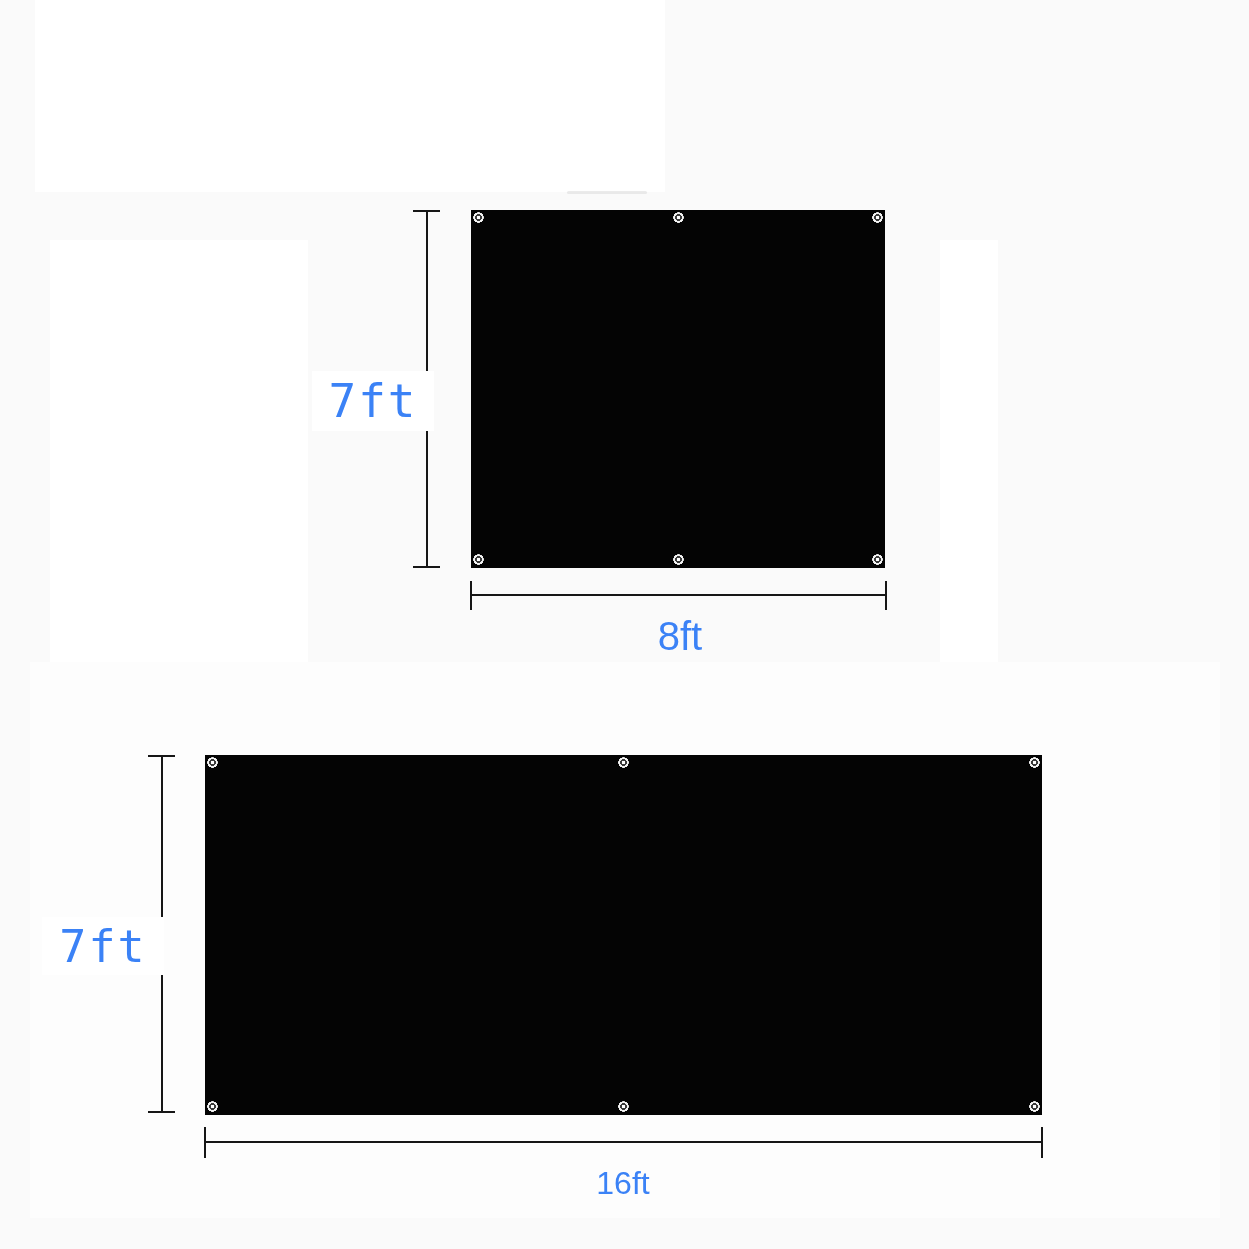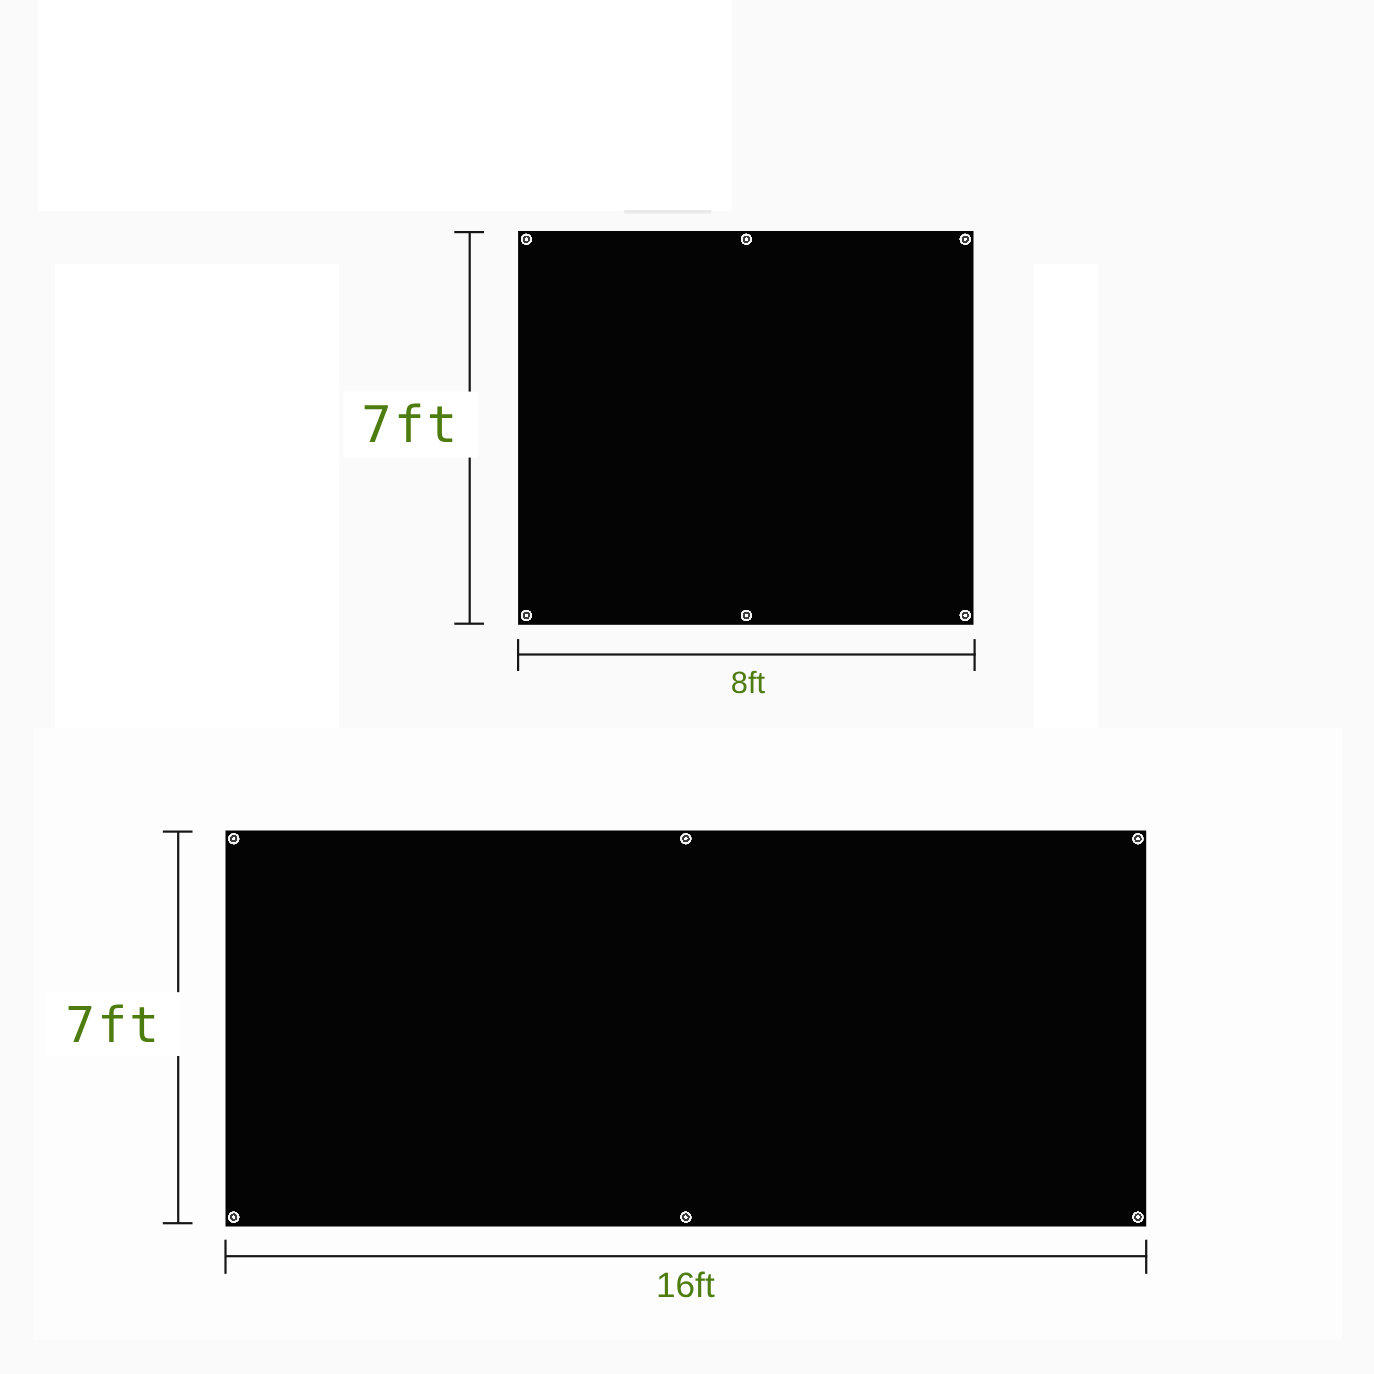--- a/index.html
+++ b/index.html
@@ -54,29 +54,29 @@
   .b-v-cap-top{left:148px;top:755px;width:27px;height:2px;}
   .b-v-cap-bot{left:148px;top:1111px;width:27px;height:2px;}
   
   .b-h-line{left:205px;top:1141px;width:838px;height:2px;}
   .b-h-cap-l{left:204px;top:1127px;width:2px;height:31px;}
   .b-h-cap-r{left:1041px;top:1127px;width:2px;height:31px;}
 
   
   .dim-label{
     position:absolute;display:flex;align-items:center;justify-content:center;
-    color:#4d7c0f;white-space:nowrap;
+    color:#3b82f6;white-space:nowrap;margin-top:15px;
   }
   .mono{
     font-family:"DejaVu Sans Mono", monospace;
     letter-spacing:2px;
   }
   .sans{font-family:"Liberation Sans", sans-serif;}
   .label-a-h{left:312px;top:356px;width:122px;height:60px;font-size:46px;background:#ffffff;}
-  .label-a-w{left:600px;top:598px;width:160px;height:46px;font-size:28px;}
+  .label-a-w{left:600px;top:598px;width:160px;height:46px;font-size:40px;}
   .label-b-h{left:42px;top:902px;width:122px;height:58px;font-size:45px;background:#ffffff;}
   .label-b-w{left:543px;top:1146px;width:160px;height:44px;font-size:32px;}
 </style>
 </head>
 <body>
 
 <div class="canvas">
 
   <div class="patch patch-top-left"></div>
   <div class="patch patch-left-col"></div>

